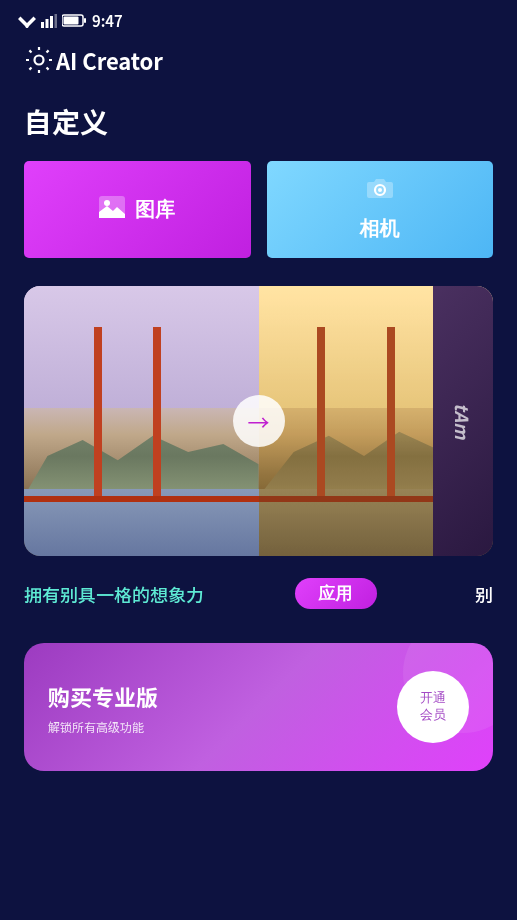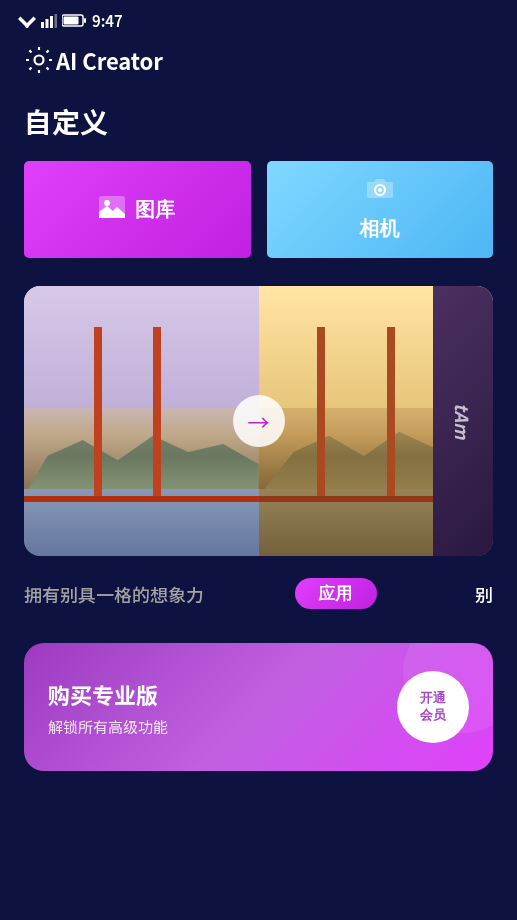--- a/index.html
+++ b/index.html
@@ -268,21 +268,21 @@
     .caption-row {
       display: flex;
       align-items: center;
       justify-content: space-between;
       padding: 18px 24px;
       margin-top: 4px;
     }
     .caption-text {
       font-size: 18px;
       font-weight: 500;
-      color: #a3a3a3;
+      color: #5eead4;
     }
     .apply-btn {
       background: linear-gradient(135deg, #e040fb, #c020e0);
       border-radius: 24px;
       padding: 4px 24px;
       font-size: 17px;
       font-weight: 600;
       color: #fff;
       cursor: pointer;
       border: none;
@@ -317,34 +317,34 @@
     .pro-card-left {
       flex: 1;
     }
     .pro-card-title {
       font-size: 22px;
       font-weight: 700;
       color: #fff;
       margin-bottom: 6px;
     }
     .pro-card-subtitle {
-      font-size: 15px;
+      font-size: 12px;
       color: rgba(255,255,255,0.85);
     }
     .activate-btn {
       width: 72px;
       height: 72px;
       border-radius: 50%;
       background: #fff;
       display: flex;
       flex-direction: column;
       align-items: center;
       justify-content: center;
       font-size: 13px;
-      font-weight: 700;
+      font-weight: 400;
       color: #9c3bc0;
       cursor: pointer;
       text-align: center;
       line-height: 1.3;
       border: none;
       flex-shrink: 0;
     }
   </style>
 </head>
 <body>

